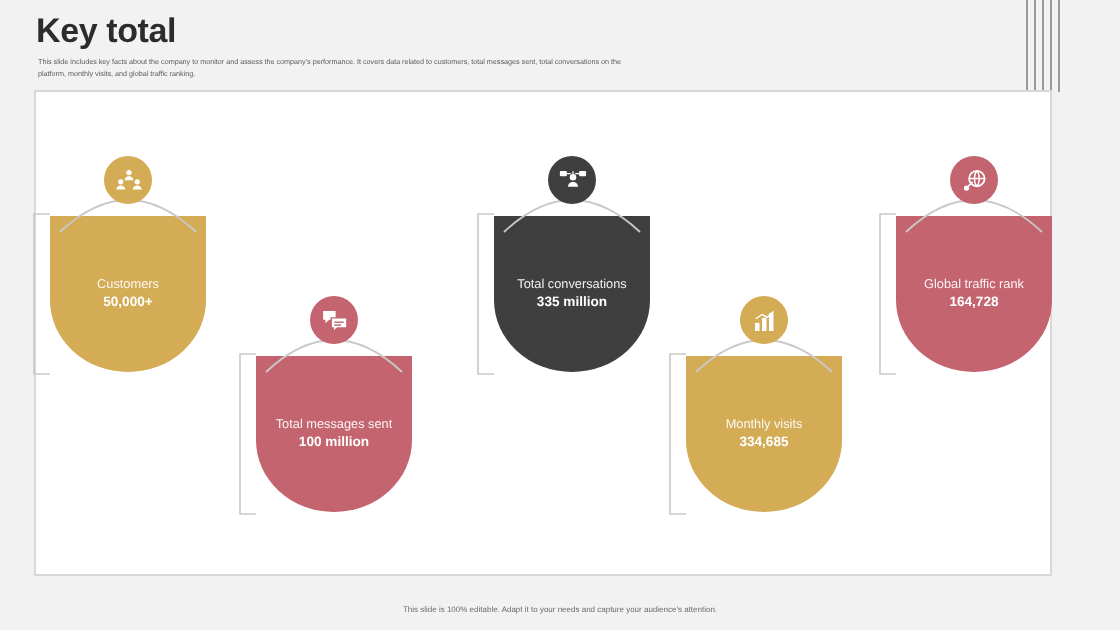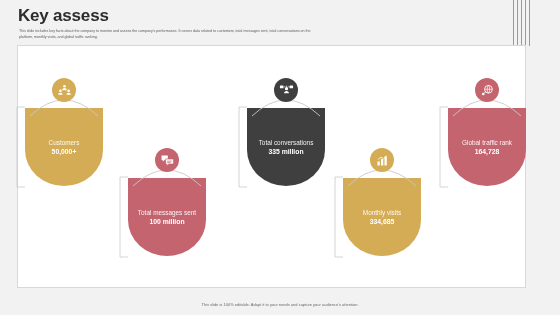--- a/index.html
+++ b/index.html
@@ -166,21 +166,21 @@
 <div id="slide">
 
   <div class="deco-bars">
     <div class="deco-bar"></div>
     <div class="deco-bar"></div>
     <div class="deco-bar"></div>
     <div class="deco-bar"></div>
     <div class="deco-bar"></div>
   </div>
 
-  <div class="title">Key assess</div>
+  <div class="title">Key total</div>
   <div class="subtitle">This slide includes key facts about the company to monitor and assess the company's performance. It covers data related to customers, total messages sent, total conversations on the platform, monthly visits, and global traffic ranking.</div>
 
   <div class="card"></div>
 
   <div class="node" id="node-customers">
     <svg class="guide" viewBox="0 0 12 82">
       <path d="M10 1 L2 1 L2 81 L10 81" fill="none" stroke="#c9c9c9" stroke-width="0.8"></path>
     </svg>
     <svg class="arc" viewBox="0 0 78 30">
       <path d="M5 28 Q39 -4 73 28" fill="none" stroke="#c9c9c9" stroke-width="0.9"></path>

